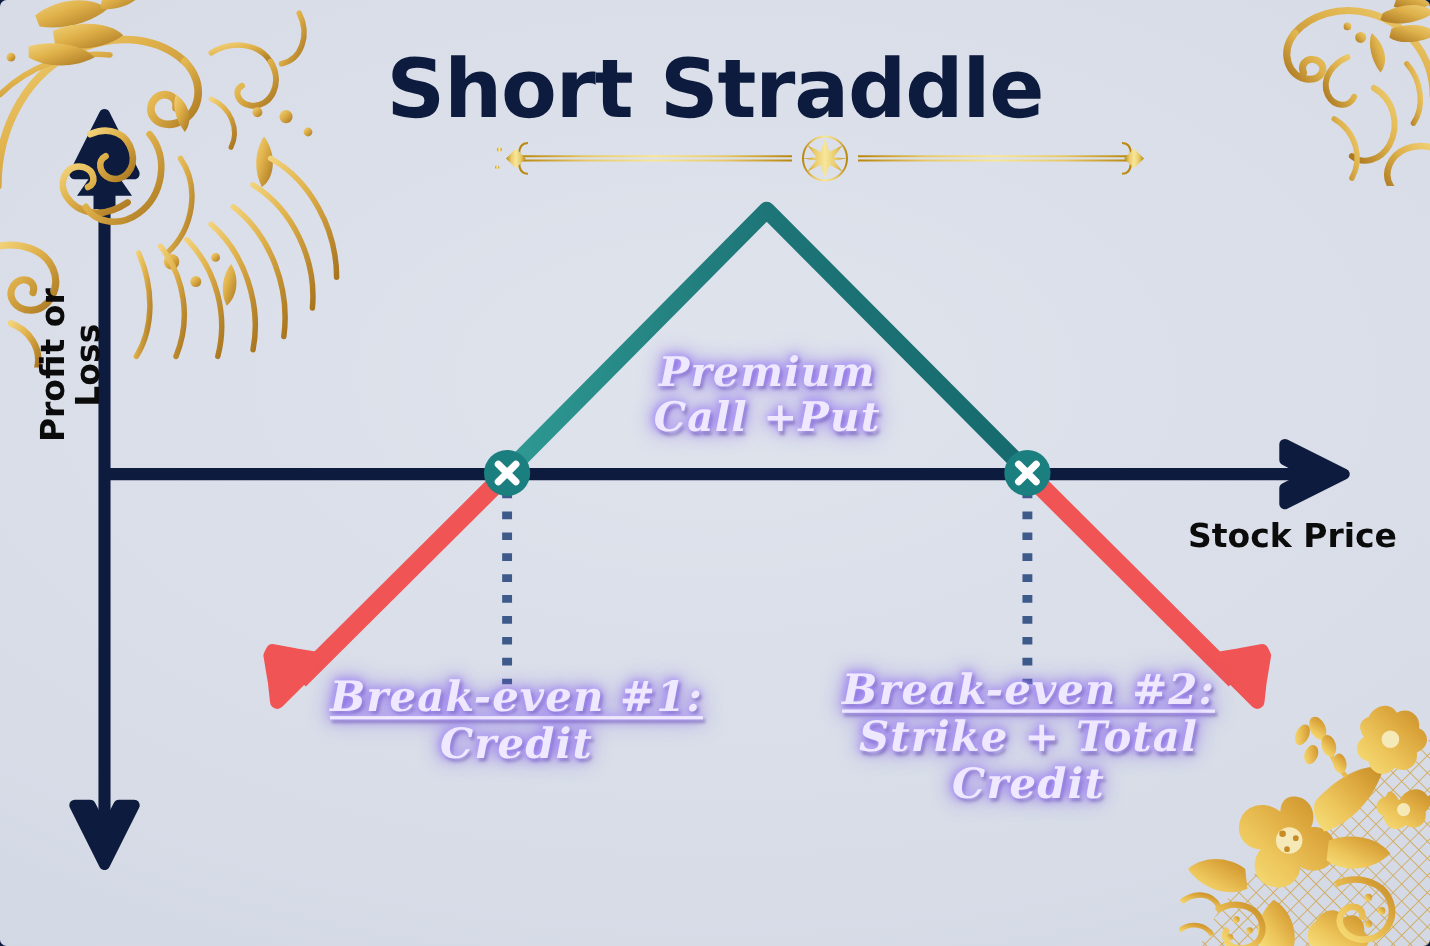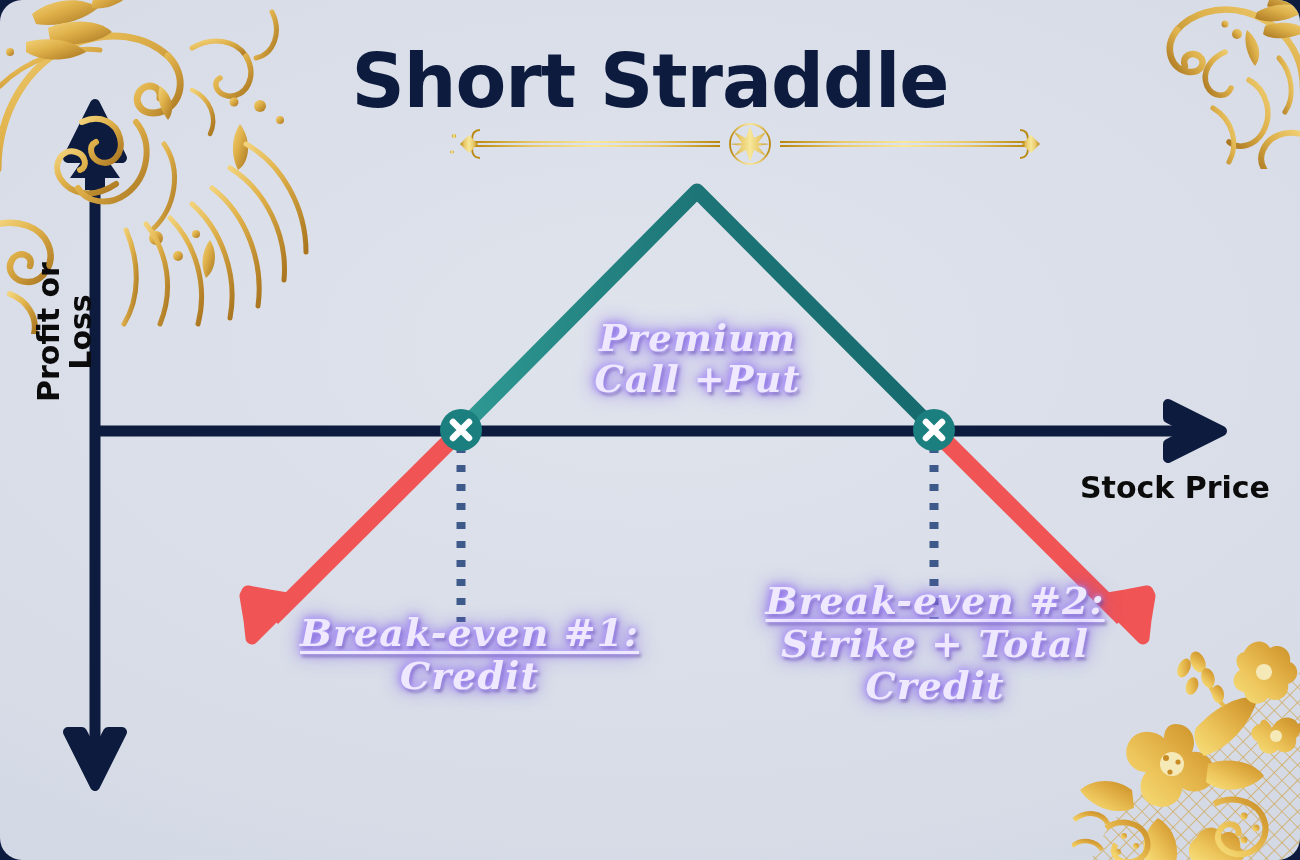--- a/index.html
+++ b/index.html
@@ -7,21 +7,21 @@
     width:1300px;height:860px;
     background:#0d1b3e;
     font-family:"Liberation Sans",sans-serif;
     overflow:hidden;
   }
   #canvas{
     position:relative;
     width:1300px;height:860px;
     background:
       radial-gradient(ellipse 120% 100% at 50% 40%, #dfe3ec 0%, #d7dce7 55%, #ccd3e0 100%);
-    border-radius:22px;
+    border-radius:6px;
     overflow:hidden;
     box-sizing:border-box;
   }
 
   
   .title{
     position:absolute;left:0;top:38px;width:1300px;
     text-align:center;
     font-size:74px;line-height:86px;
     font-weight:bold;
@@ -77,21 +77,21 @@
       2px 3px 3px rgba(40,20,90,.45);
     letter-spacing:1px;
   }
   #premium-label{
     left:560px;top:318px;width:275px;font-size:37px;
   }
   #be1-label{
     left:297px;top:612px;width:345px;font-size:38px;
   }
   #be2-label{
-    left:760px;top:580px;width:350px;font-size:38px;
+    left:760px;top:606px;width:350px;font-size:38px;
   }
   .script .ul{
     text-decoration:underline;
     text-underline-offset:5px;
     text-decoration-thickness:3px;
   }
   .script .ln{display:block;}
 </style>
 </head>
 <body>

